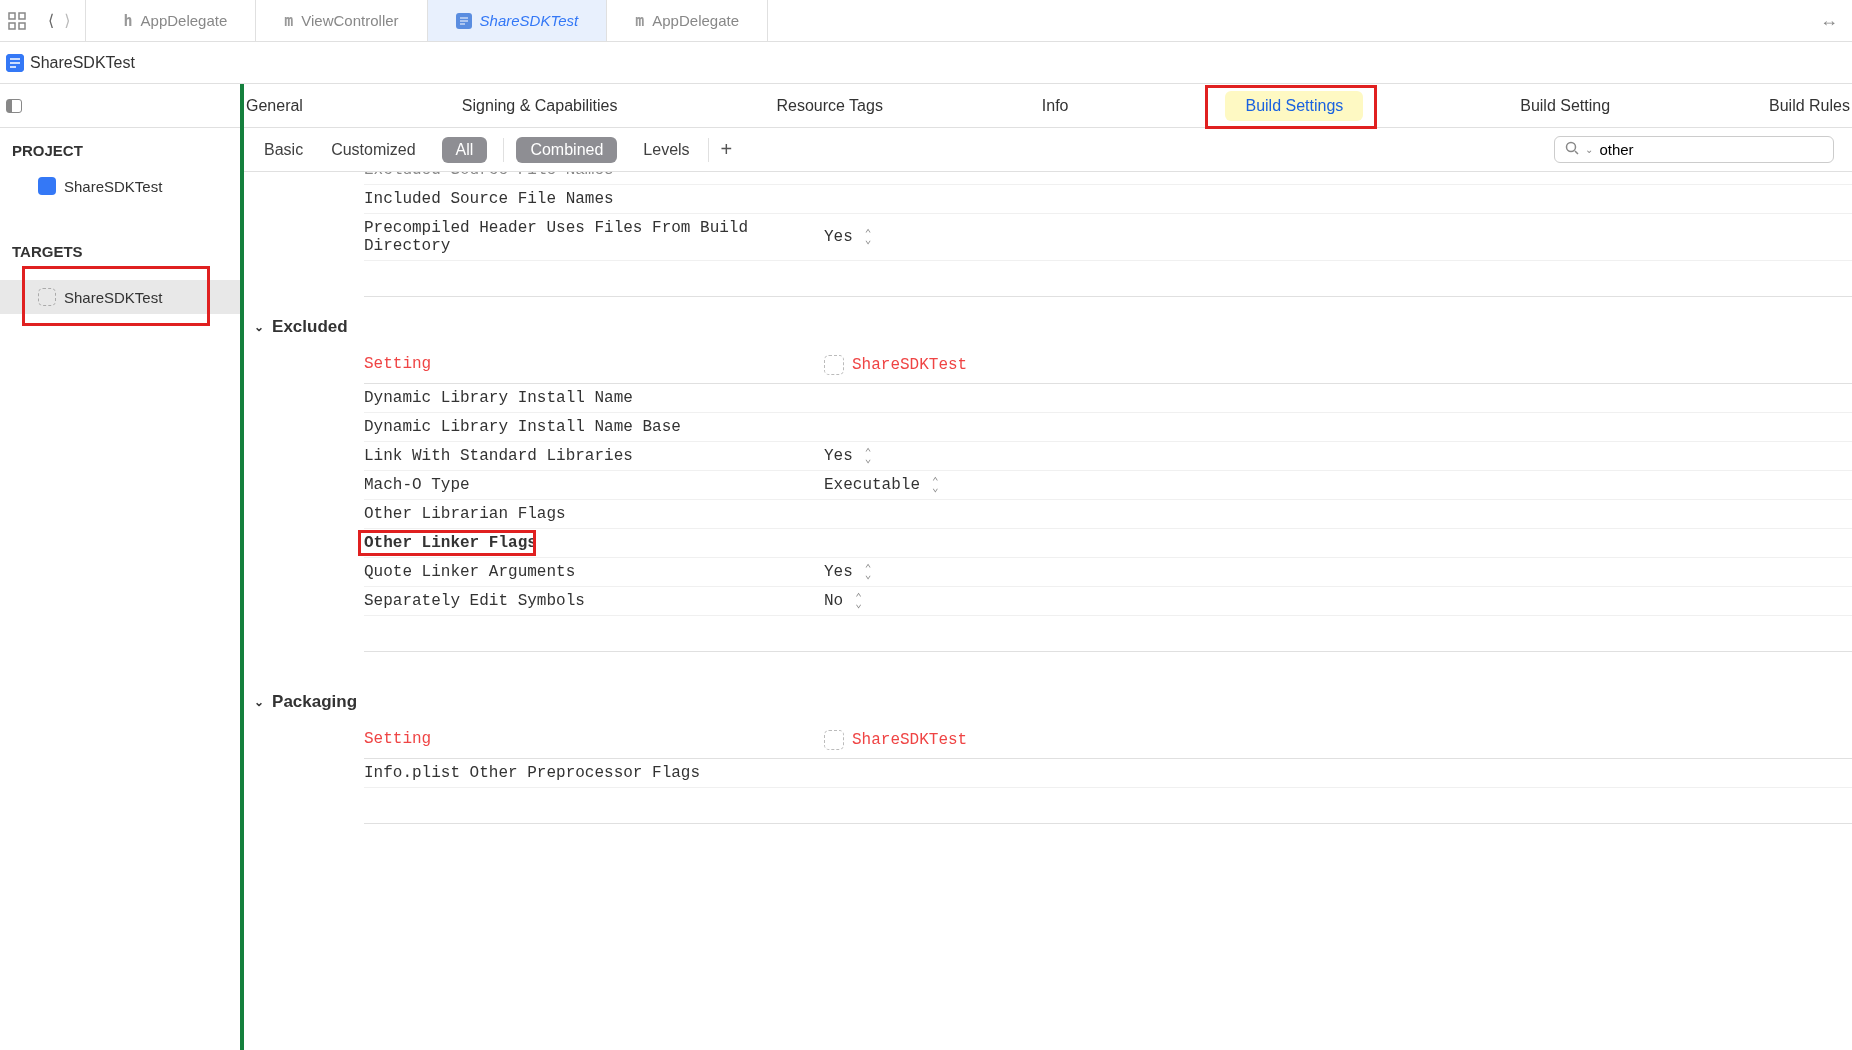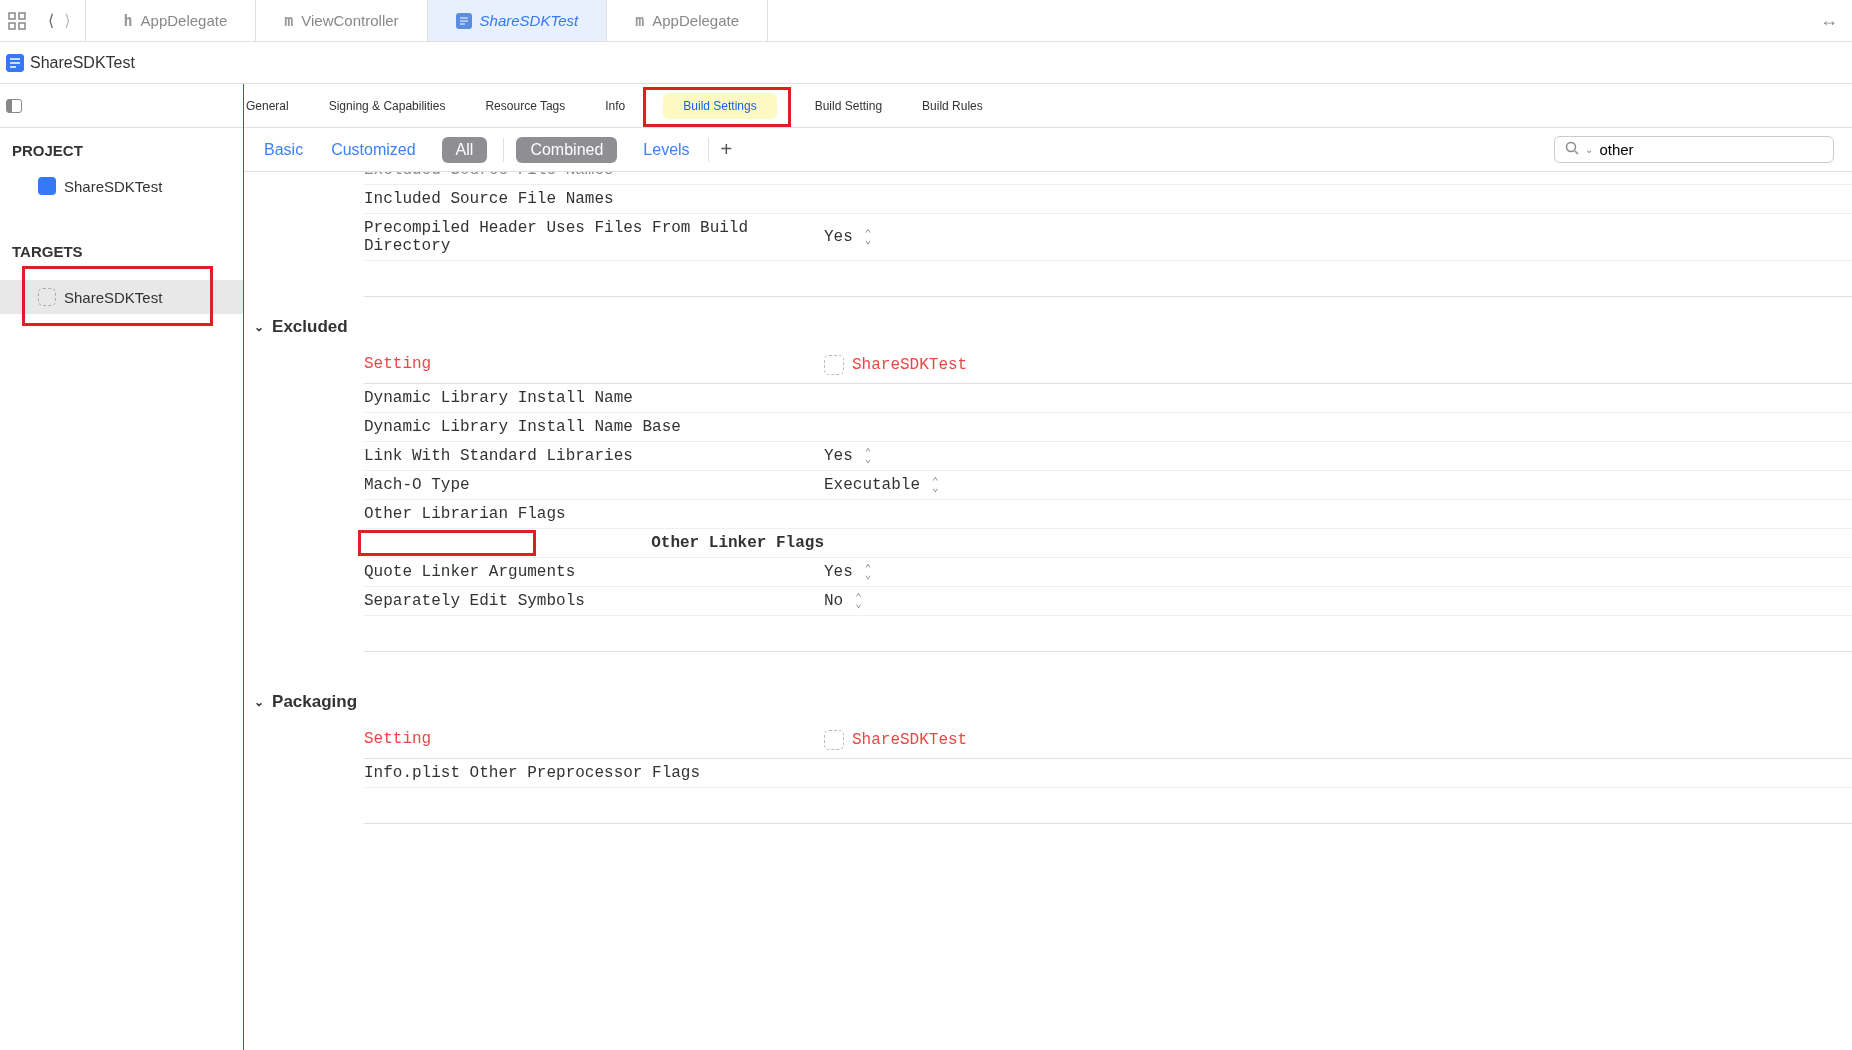--- a/index.html
+++ b/index.html
@@ -110,21 +110,21 @@
     
     
     .main-layout {
       display: flex;
       height: calc(100vh - 84px);
     }
     
     
     .sidebar {
       width: 244px;
-      border-right: 1px solid #15803d;
+      border-right: 4px solid #15803d;
       display: flex;
       flex-direction: column;
     }
     .sidebar-top {
       height: 44px;
       display: flex;
       align-items: center;
       border-bottom: 1px solid #e0e0e0;
       padding: 0 6px;
     }
@@ -190,26 +190,26 @@
     .content {
       flex: 1;
       display: flex;
       flex-direction: column;
       overflow: hidden;
     }
     
     
     .tab-nav {
       display: flex;
-      justify-content: flex-start;
+      justify-content: space-between;
       align-items: center;
       height: 44px;
       border-bottom: 1px solid #e0e0e0;
       gap: 36px;
-      font-size: 12px;
+      font-size: 16px;
       position: relative;
     }
     .tab-nav-item {
       padding: 8px 2px;
       color: #333;
       cursor: pointer;
       position: relative;
     }
     .tab-nav-item.active {
       background: #fef9c3;
@@ -231,21 +231,21 @@
       display: flex;
       align-items: center;
       height: 44px;
       border-bottom: 1px solid #e0e0e0;
       padding: 0 18px;
       gap: 24px;
       font-size: 16px;
       position: relative;
     }
     .filter-item {
-      color: #3b82f6;
+      color: #404040;
       cursor: pointer;
       padding: 4px 2px;
     }
     .filter-pill {
       background: #8e8e93;
       color: #fff;
       border-radius: 6px;
       padding: 4px 14px;
     }
     .filter-divider {
@@ -341,21 +341,20 @@
       flex: 1;
       display: flex;
       align-items: center;
       gap: 12px;
     }
     .settings-row.cut-off .name {
       color: #888;
     }
     .settings-row.bold .name {
       font-weight: bold;
-      text-align: right;
     }
     .settings-row.bold .value {
       font-weight: bold;
     }
     .dropdown-indicator {
       font-size: 11px;
       color: #888;
       line-height: 6px;
     }
     .red-highlight-linker {

